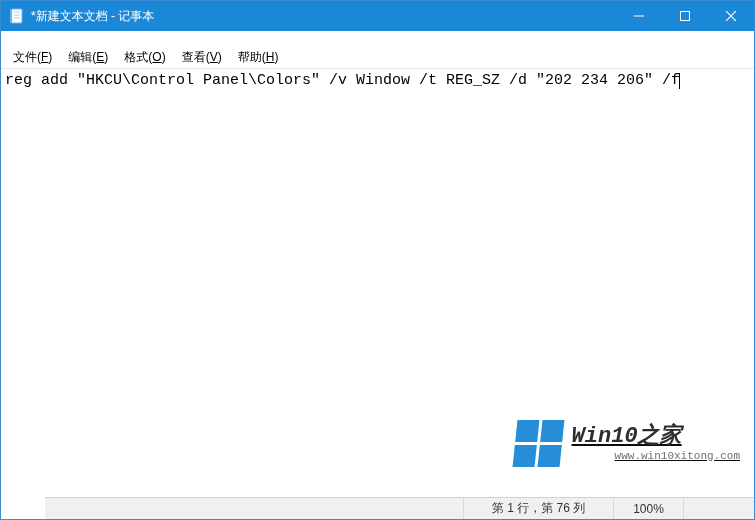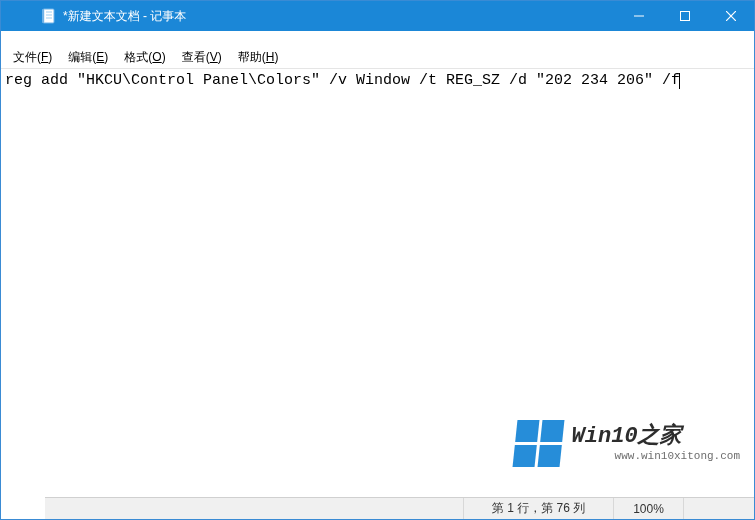--- a/index.html
+++ b/index.html
@@ -20,21 +20,20 @@
       background: #ffffff;
     }
     .titlebar {
       height: 30px;
       background: #1b87d7;
       color: #ffffff;
       display: flex;
       align-items: center;
       font-size: 12px;
       flex-shrink: 0;
-      padding-left: 32px;
     }
     .titlebar .app-icon {
       width: 16px;
       height: 16px;
       margin: 0 6px 0 8px;
       display: inline-flex;
     }
     .titlebar .title-text {
       flex: 1;
       white-space: nowrap;
@@ -122,20 +121,21 @@
     
     .watermark {
       position: absolute;
       right: 14px;
       bottom: 30px;
       display: flex;
       align-items: center;
       gap: 10px;
       opacity: 0.95;
       pointer-events: none;
+      text-decoration: underline;
     }
     .wm-logo {
       display:grid;
       grid-template-columns: 22px 22px;
       grid-template-rows: 22px 22px;
       gap:3px;
       transform: skewX(-6deg);
     }
     .wm-logo span{ background:#1b87d7; }
     .wm-text { display:flex; flex-direction:column; line-height:1;}

